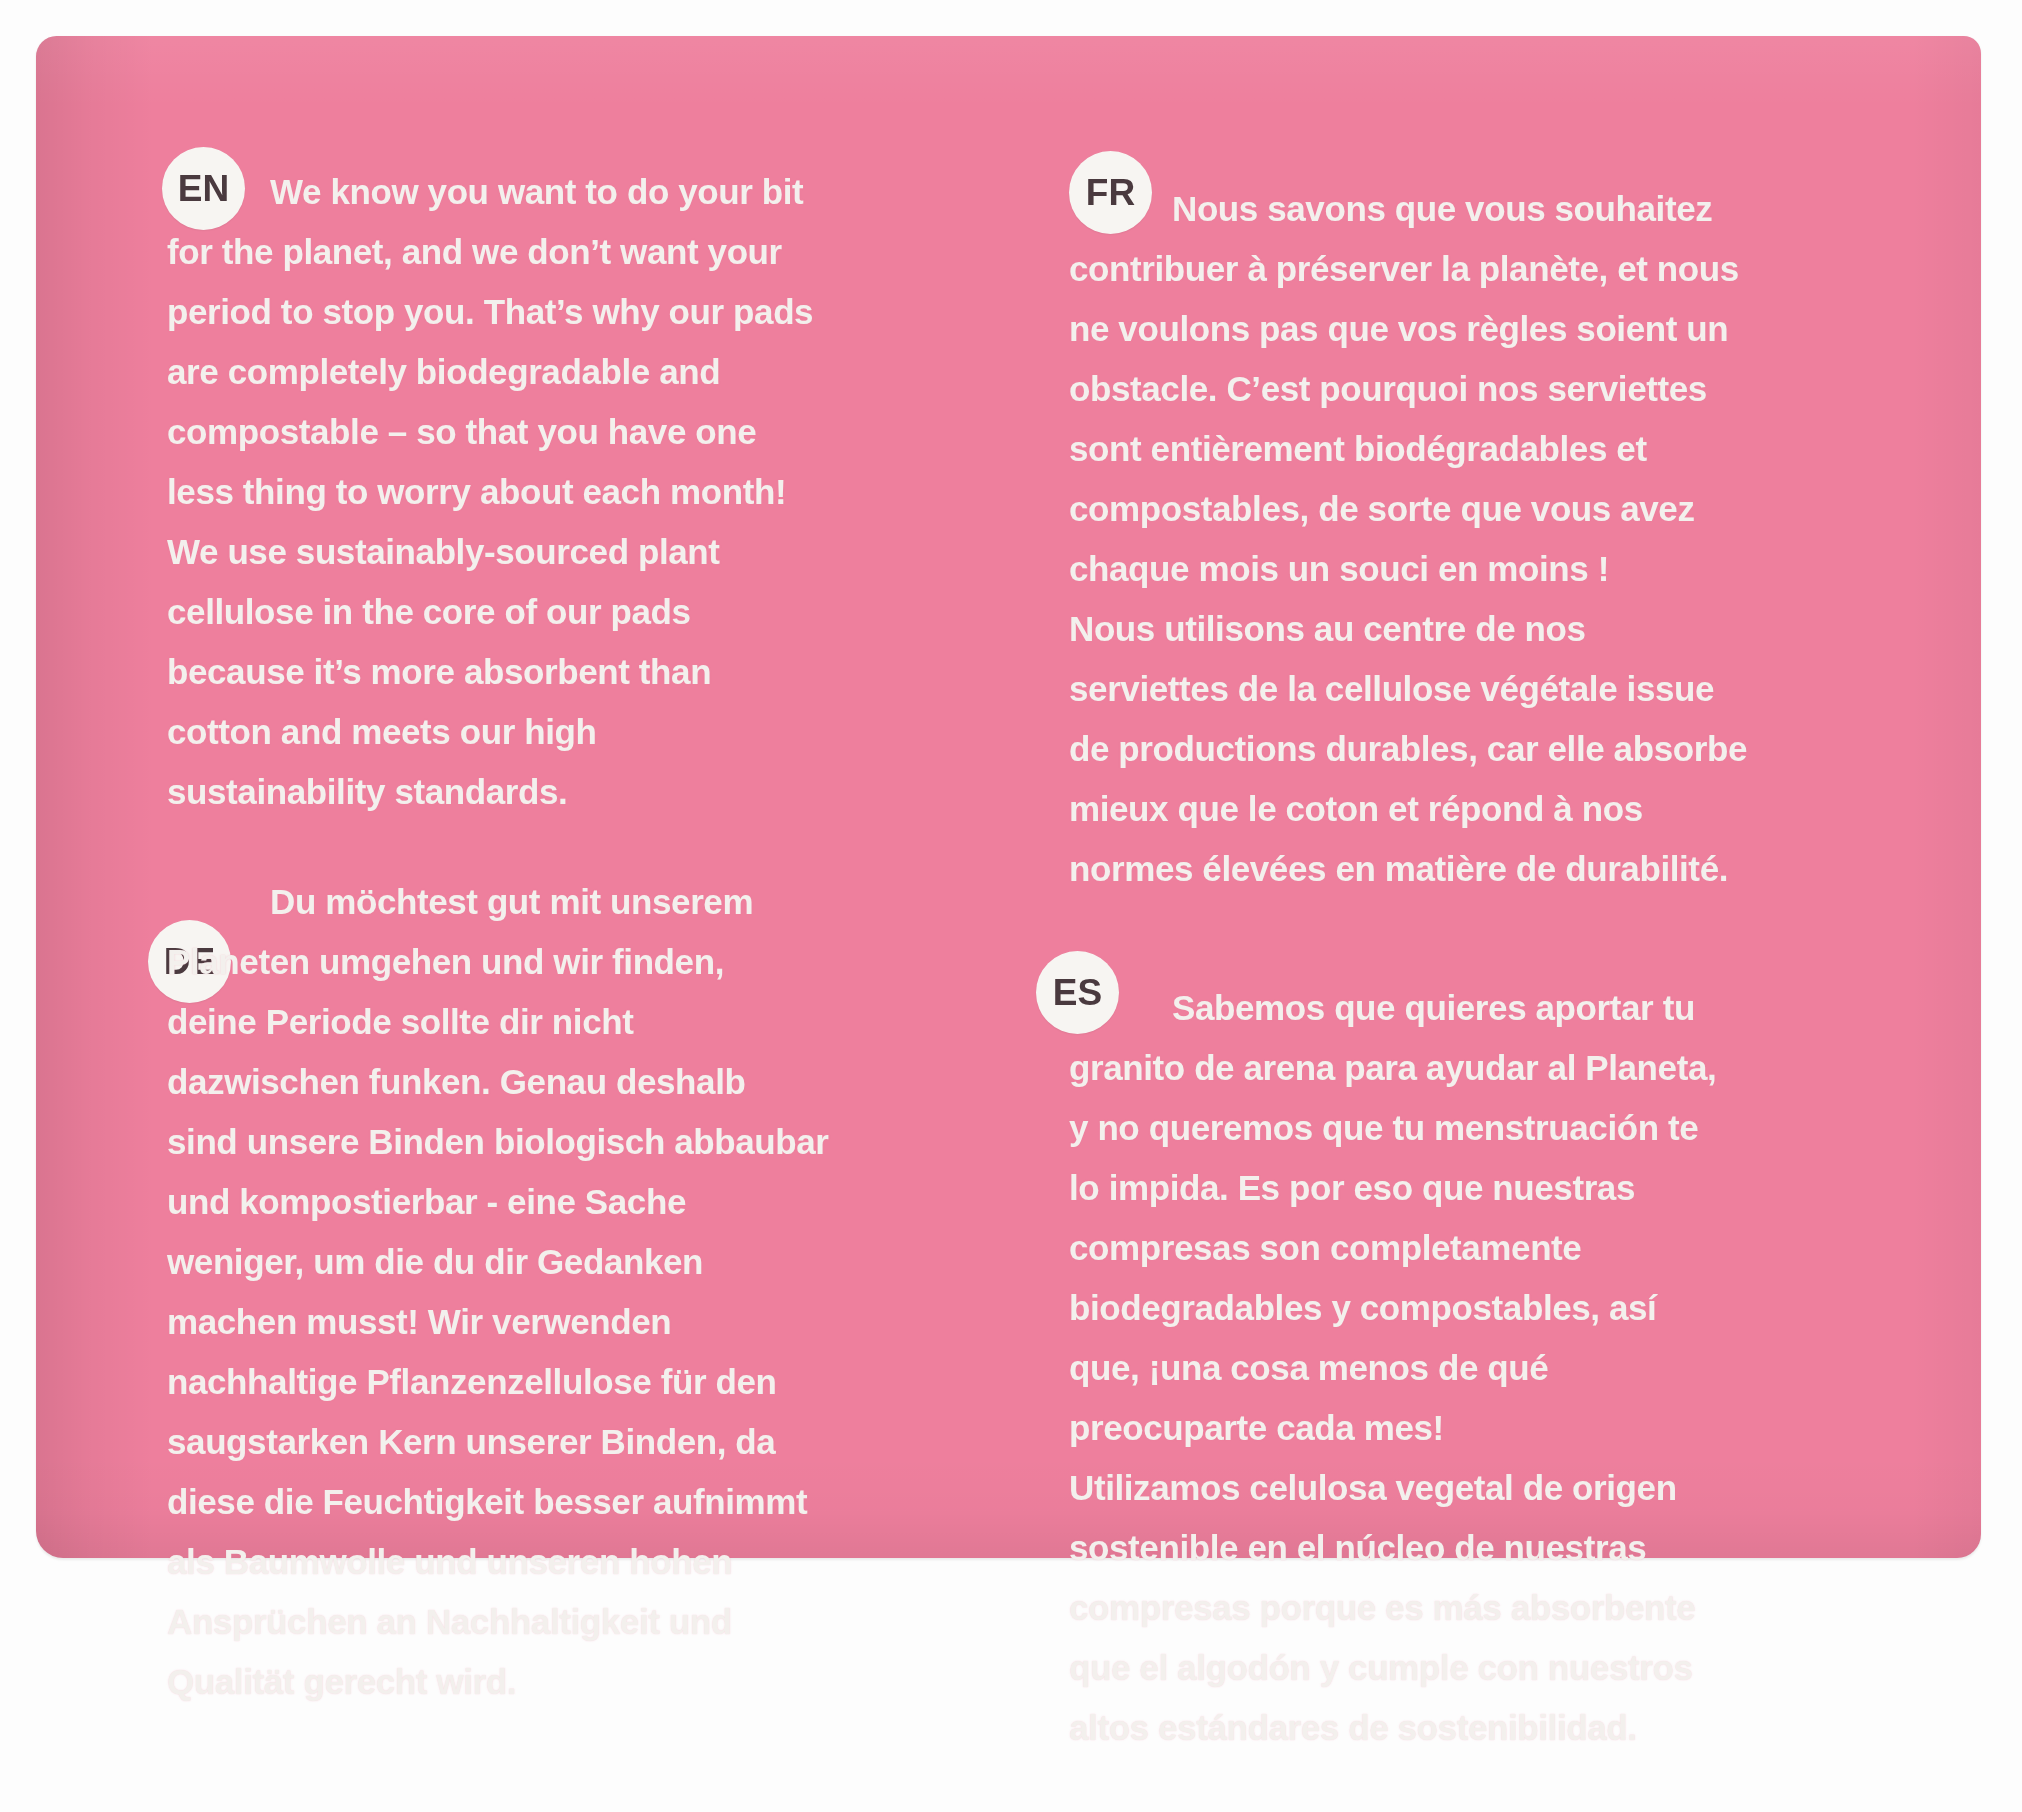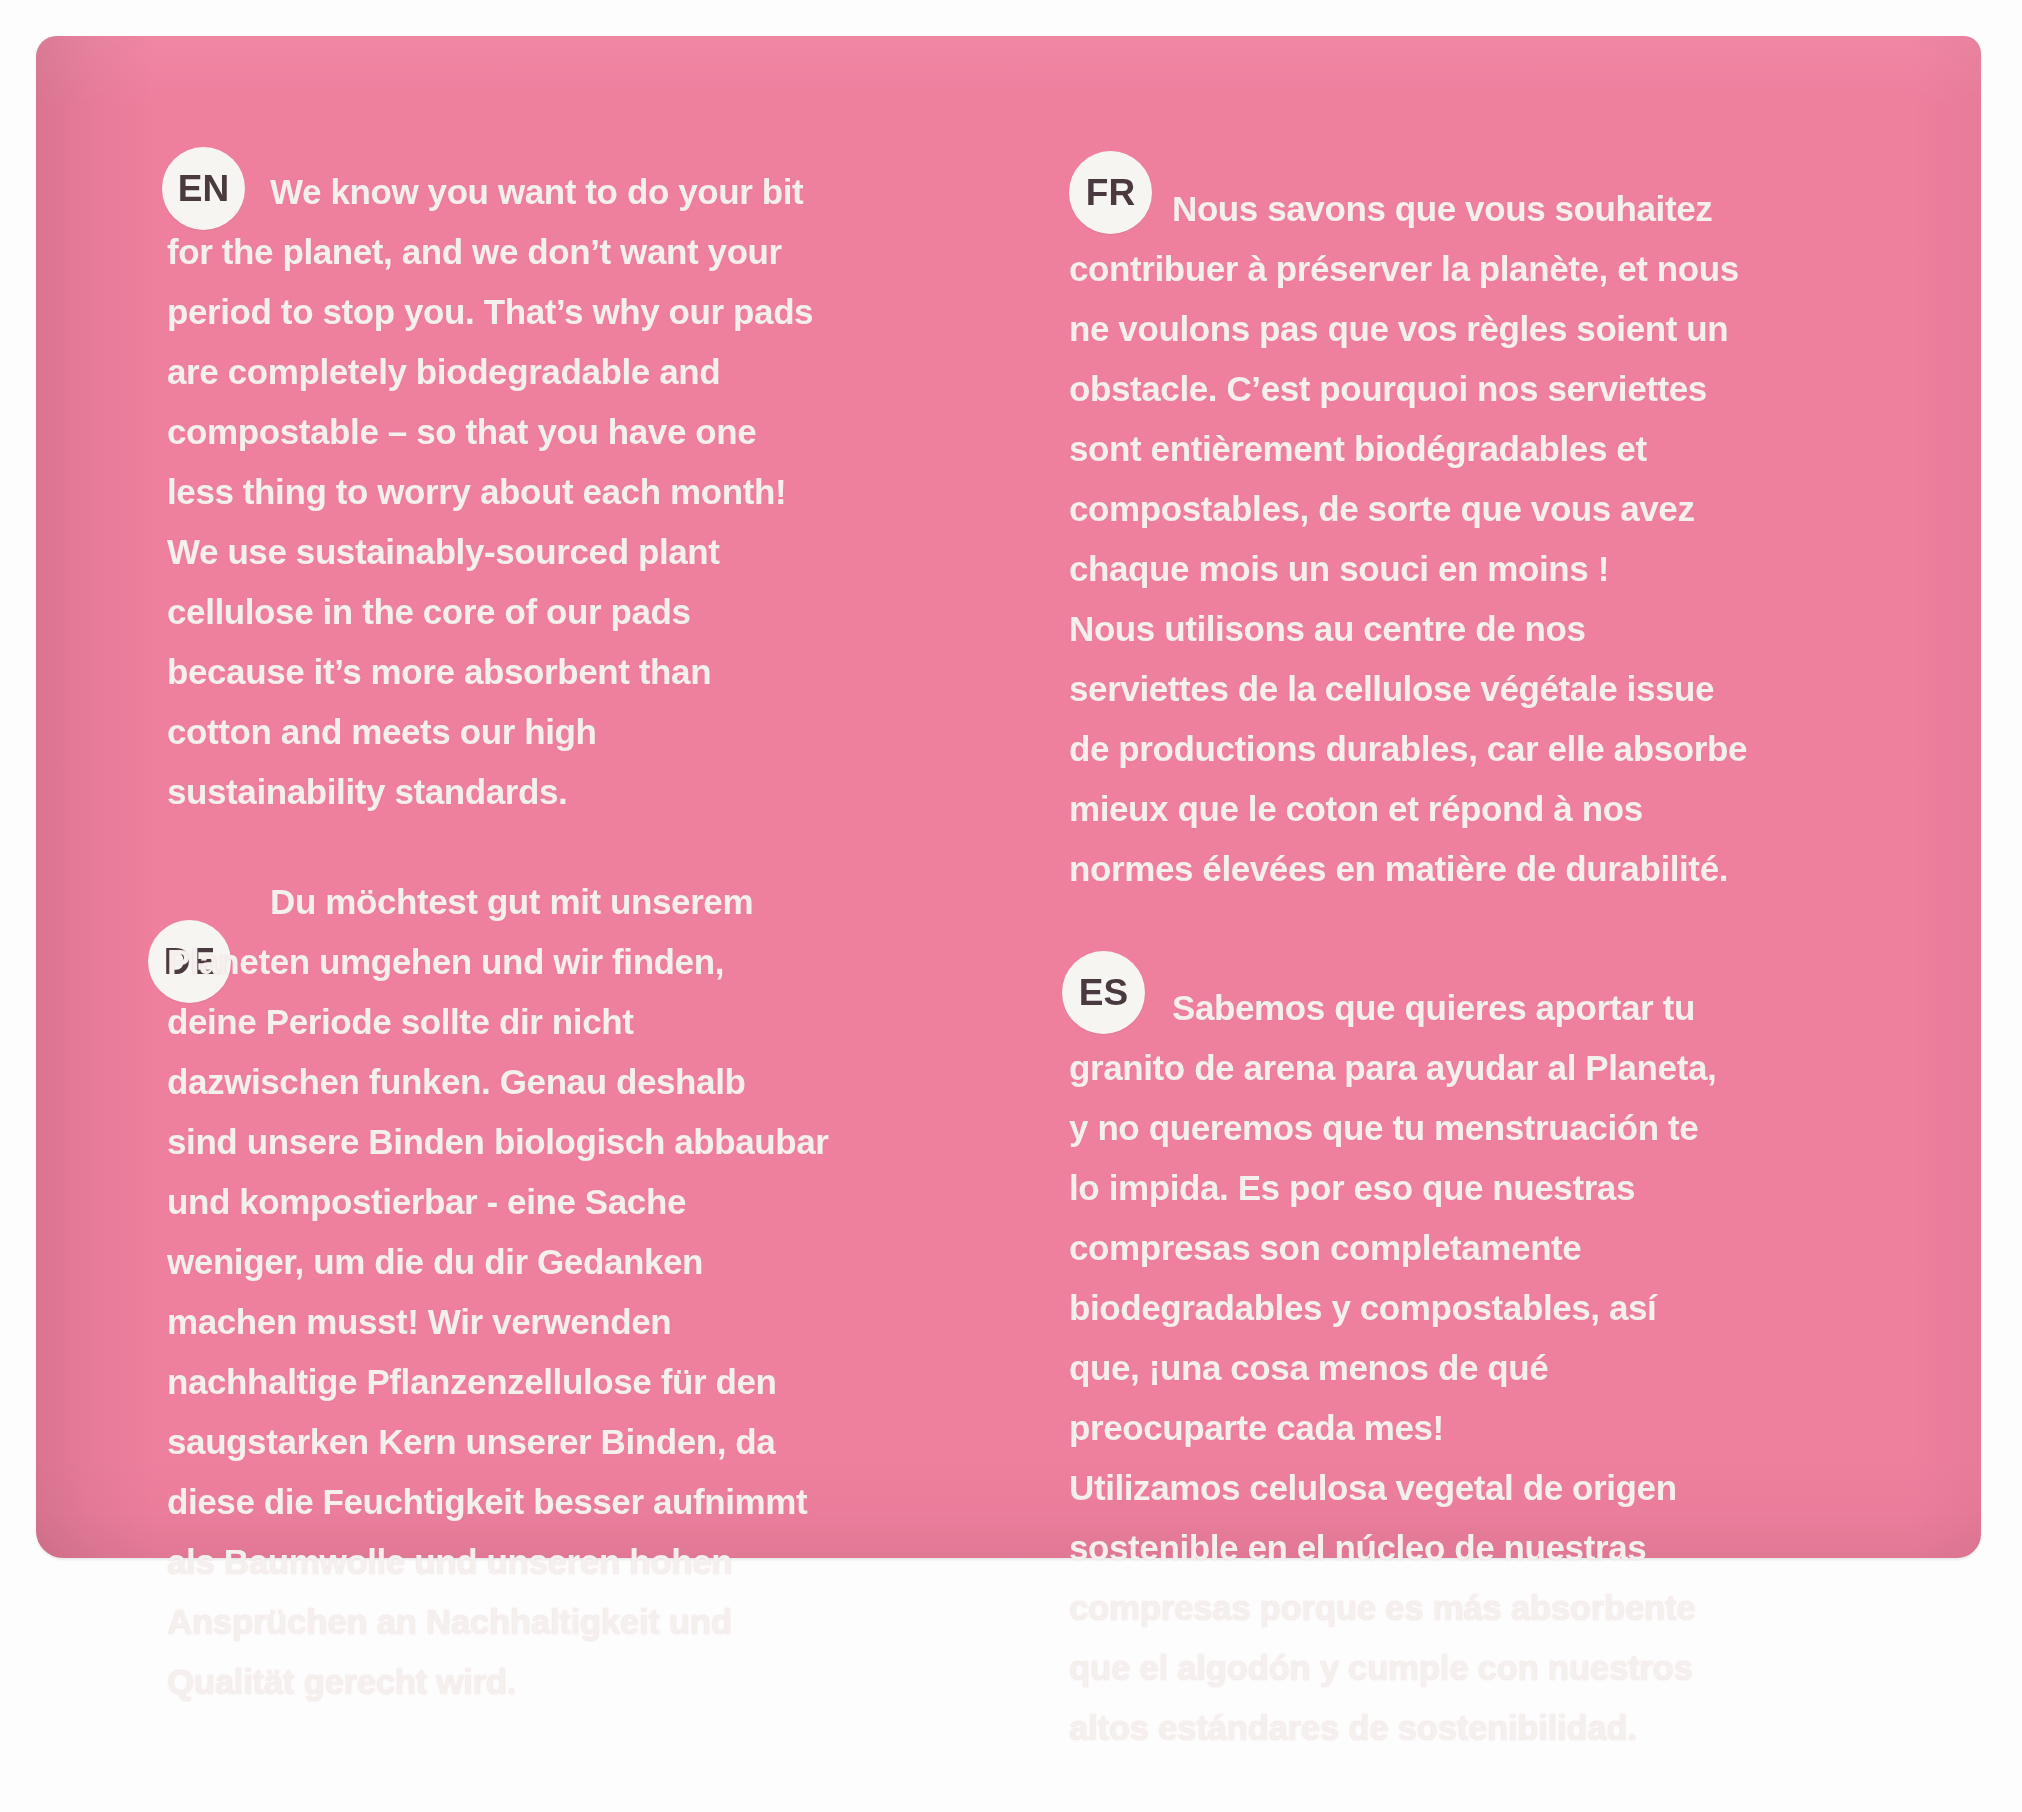--- a/index.html
+++ b/index.html
@@ -61,21 +61,21 @@
     text-indent: 103px;
     text-shadow: 0 0 1.6px rgba(238,127,157,0.35);
   }
   
   #badge-en { left: 126px;  top: 111px;  }
   #text-en  { left: 131px;  top: 126px;  }
   #badge-fr { left: 1033px; top: 115px; text-align: right;  }
   #text-fr  { left: 1033px; top: 143px;  }
   #badge-de { left: 112px;  top: 884px; }
   #text-de  { left: 131px;  top: 836px; }
-  #badge-es { left: 1026px; top: 915px; }
+  #badge-es { left: 1000px; top: 915px; }
   #text-es  { left: 1033px; top: 942px; }
 </style>
 </head>
 <body>
 
 <div class="stage">
 
   <div class="panel">
 
     <div class="lang-block">

